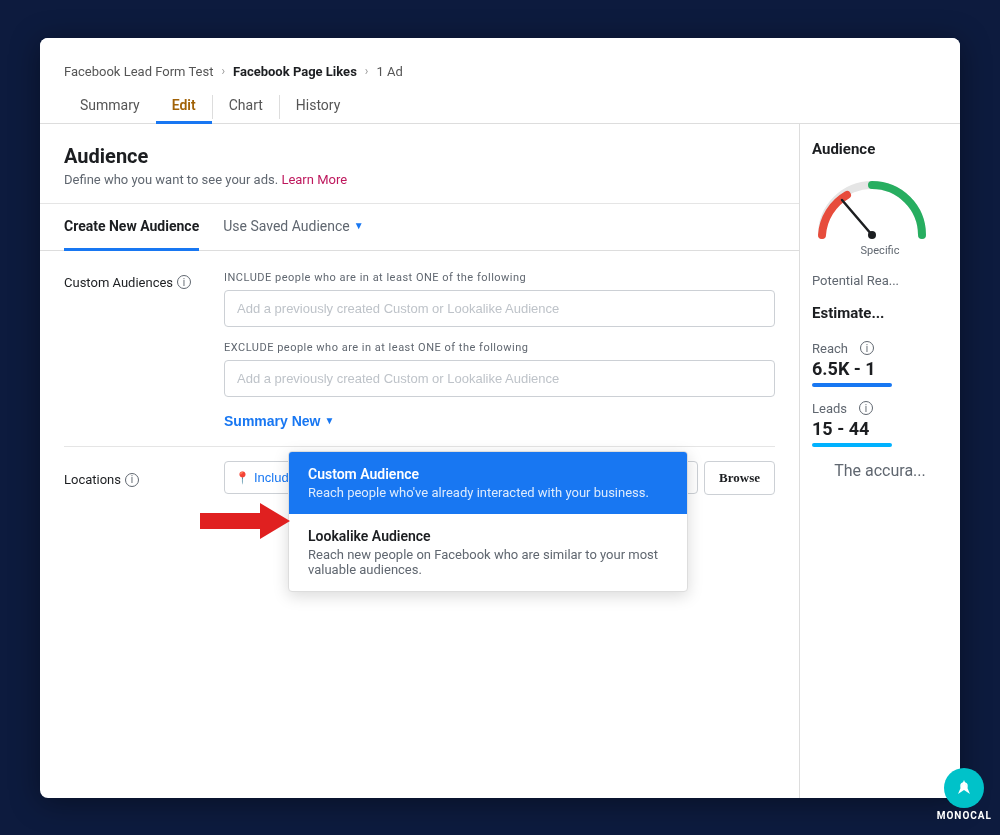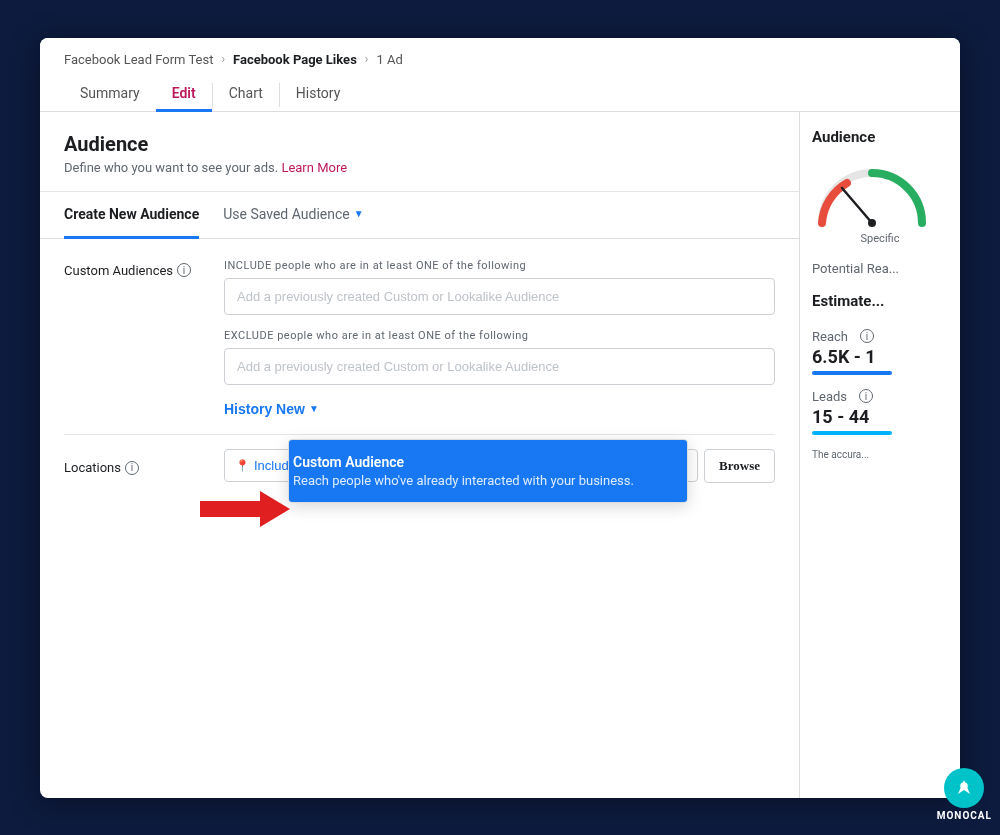--- a/index.html
+++ b/index.html
@@ -33,20 +33,21 @@
       background: #fff;
     }
 
     .breadcrumb {
       display: flex;
       align-items: center;
       gap: 8px;
       font-size: 13px;
       color: #555;
       margin-bottom: 10px;
+      margin-top: 12px;
     }
 
     .breadcrumb .active {
       font-weight: 700;
       color: #1c1e21;
     }
 
     .breadcrumb-sep {
       color: #999;
       font-size: 12px;
@@ -60,21 +61,21 @@
     .tab {
       padding: 8px 16px;
       font-size: 14px;
       color: #555;
       cursor: pointer;
       border-bottom: 3px solid transparent;
       margin-bottom: -1px;
     }
 
     .tab.active {
-      color: #be185d;
+      color: #a16207;
       border-bottom: 3px solid #1877f2;
       font-weight: 600;
     }
 
     .tab-divider {
       width: 1px;
       background: #ddd;
       margin: 6px 0 4px;
     }
 
@@ -236,21 +237,21 @@
       width: 400px;
       background: #fff;
       border: 1px solid #ddd;
       border-radius: 4px;
       box-shadow: 0 4px 16px rgba(0,0,0,0.15);
       z-index: 10;
       overflow: hidden;
     }
 
     .dropdown-item {
-      padding: 14px 4px;
+      padding: 14px 19px;
       cursor: pointer;
     }
 
     .dropdown-item.highlighted {
       background: #1877f2;
     }
 
     .dropdown-item.highlighted .item-title {
       color: #fff;
     }
@@ -401,22 +402,23 @@
 
     .bar-reach {
       background: #1877f2;
     }
 
     .bar-leads {
       background: #00b2ff;
     }
 
     .accuracy-note {
-      font-size: 10px;
-      color: #606770;
+      font-size: 16px;
+      color: #606770;
+      text-align: center;
     }
 
     
     .monocal-logo {
       position: absolute;
       bottom: 14px;
       right: 8px;
       display: flex;
       flex-direction: column;
       align-items: center;
@@ -492,37 +494,41 @@
           </div>
           <div class="inputs-col">
             
             <div class="section-label">INCLUDE people who are in at least ONE of the following</div>
             <input class="audience-input" type="text" placeholder="Add a previously created Custom or Lookalike Audience" style="">
             
             <div class="section-label">EXCLUDE people who are in at least ONE of the following</div>
             <input class="audience-input" type="text" placeholder="Add a previously created Custom or Lookalike Audience" style="">
             
             <button class="create-new-btn">
-              <span>History New</span>
+              <span>Summary New</span>
               <span class="dropdown-arrow">▼</span>
             </button>
 
           </div>
         </div>
 
         <div class="arrow-indicator">
           <svg width="90" height="36" viewBox="0 0 90 36">
             <polygon points="0,10 60,10 60,0 90,18 60,36 60,26 0,26" fill="#e02020"></polygon>
           </svg>
         </div>
 
         <div class="dropdown-menu">
           <div class="dropdown-item highlighted">
             <div class="item-title">Custom Audience</div>
             <div class="item-desc">Reach people who've already interacted with your business.</div>
+          </div>
+          <div class="dropdown-item">
+            <div class="item-title">Lookalike Audience</div>
+            <div class="item-desc">Reach new people on Facebook who are similar to your most valuable audiences.</div>
           </div>
         </div>
 
         <div class="locations-row">
           <div class="label-col">
             <span>Locations</span>
             <span class="info-icon">i</span>
           </div>
           <div class="location-controls">
             <button class="include-btn">

